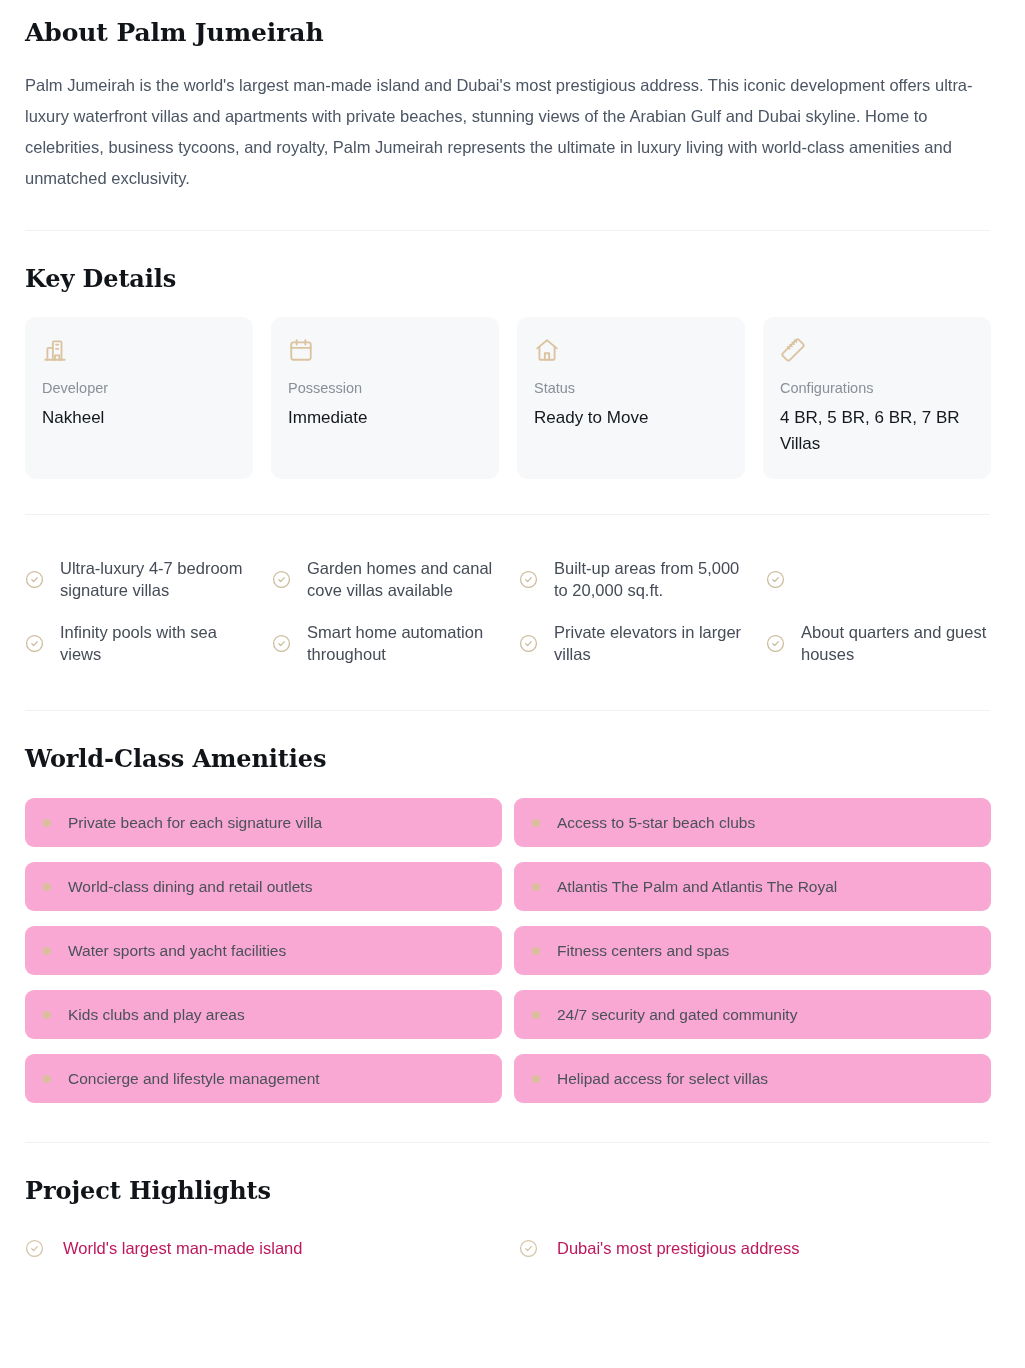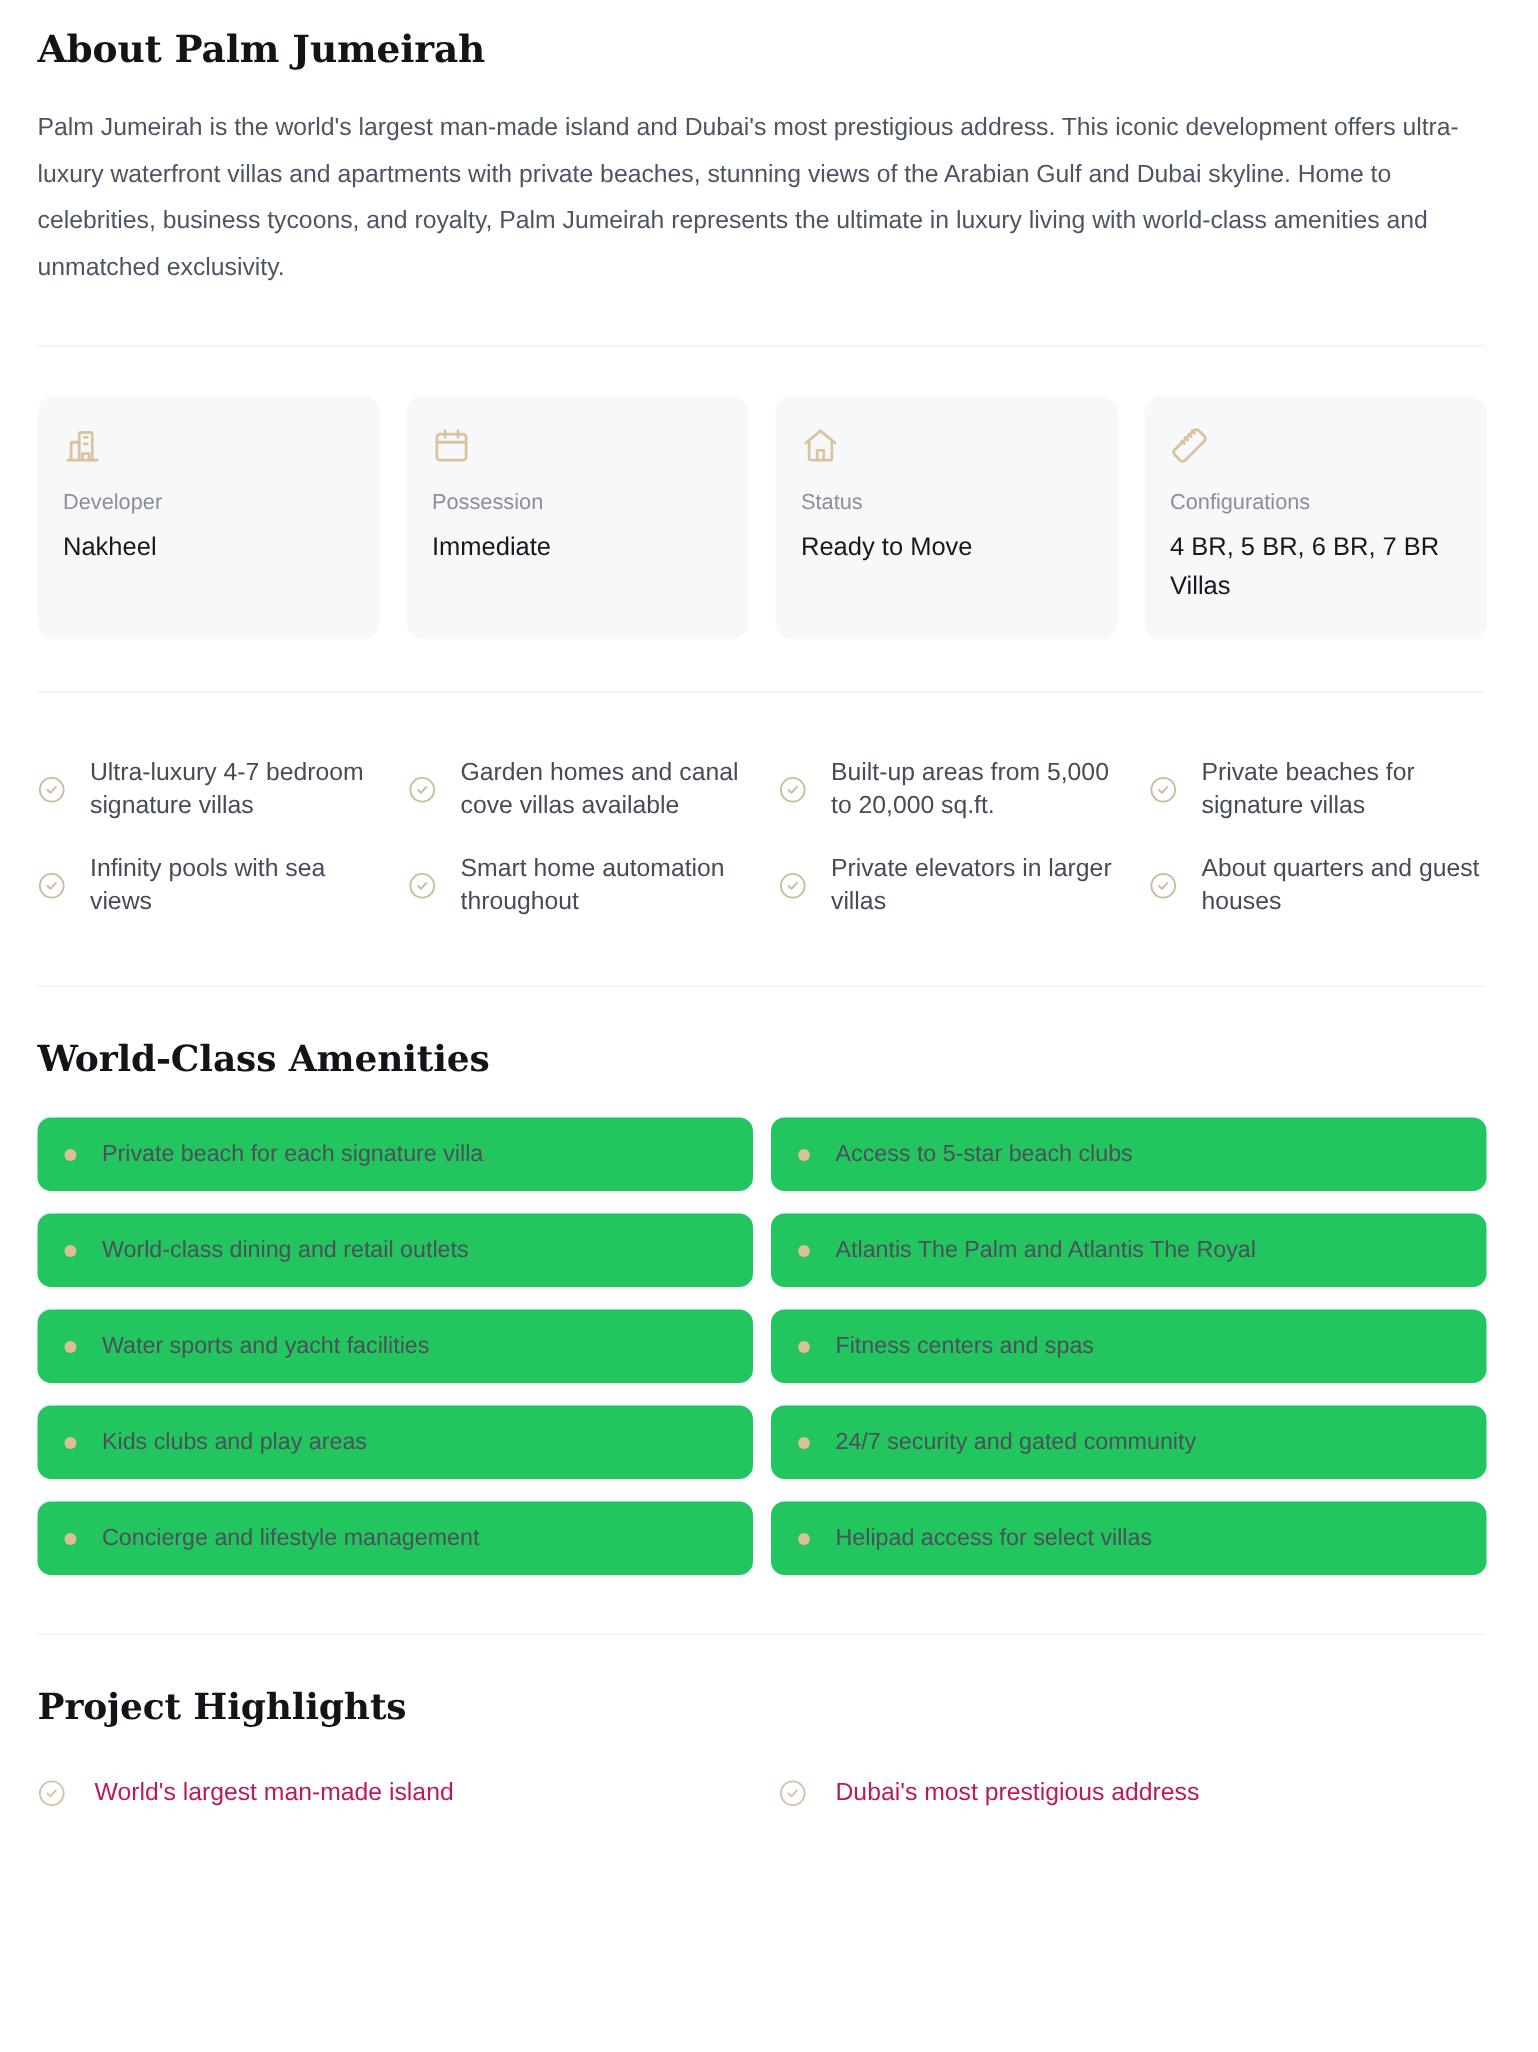--- a/index.html
+++ b/index.html
@@ -124,21 +124,21 @@
     grid-template-columns: 1fr 1fr;
     column-gap: 12px;
     row-gap: 15px;
     margin-top: 25px;
     width: 966px;
   }
   .amen-item {
     display: flex;
     align-items: center;
     gap: 17px;
-    background: #22c55e;
+    background: #f9a8d4;
     border-radius: 9px;
     padding: 14px 18px;
     min-height: 47px;
   }
   .amen-dot {
     flex: 0 0 auto;
     width: 8px;
     height: 8px;
     border-radius: 50%;
     background: #dbbf9c;
@@ -185,20 +185,21 @@
 <div class="page">
 
   <section>
     <h2 class="section-title title-about">About Palm Jumeirah</h2>
     <p class="about-body">Palm Jumeirah is the world's largest man-made island and Dubai's most prestigious address. This iconic development offers ultra-luxury waterfront villas and apartments with private beaches, stunning views of the Arabian Gulf and Dubai skyline. Home to celebrities, business tycoons, and royalty, Palm Jumeirah represents the ultimate in luxury living with world-class amenities and unmatched exclusivity.</p>
   </section>
 
   <hr class="divider div-1">
 
   <section class="key-details-wrap">
+    <h2 class="section-title title-section">Key Details</h2>
 
     <div class="cards">
 
       <div class="card">
         <span class="card-icon">
           <svg viewBox="0 0 24 24" fill="none" stroke="currentColor" stroke-width="1.7" stroke-linecap="round" stroke-linejoin="round">
             <path d="M10 21V5a1 1 0 0 1 1-1h6a1 1 0 0 1 1 1v16"></path>
             <path d="M5 21V11a1 1 0 0 1 1-1h4"></path>
             <path d="M3 21h18"></path>
             <path d="M13 7h2"></path>
@@ -284,21 +285,20 @@
         </span>
         <span class="spec-text">Built-up areas from 5,000 to 20,000 sq.ft.</span>
       </div>
       <div class="spec-item">
         <span class="spec-ic">
           <svg viewBox="0 0 24 24" fill="none" stroke="currentColor" stroke-width="1.6" stroke-linecap="round" stroke-linejoin="round">
             <circle cx="12" cy="12" r="10"></circle>
               <path d="m8.5 12.2 2.4 2.4 4.6-5"></path>
           </svg>
         </span>
-        <span class="spec-text">Private beaches for signature villas</span>
       </div>
       <div class="spec-item">
         <span class="spec-ic">
           <svg viewBox="0 0 24 24" fill="none" stroke="currentColor" stroke-width="1.6" stroke-linecap="round" stroke-linejoin="round">
             <circle cx="12" cy="12" r="10"></circle>
               <path d="m8.5 12.2 2.4 2.4 4.6-5"></path>
           </svg>
         </span>
         <span class="spec-text">Infinity pools with sea views</span>
       </div>

